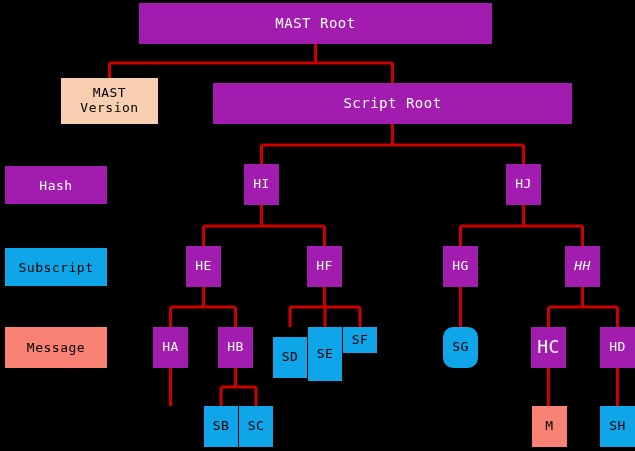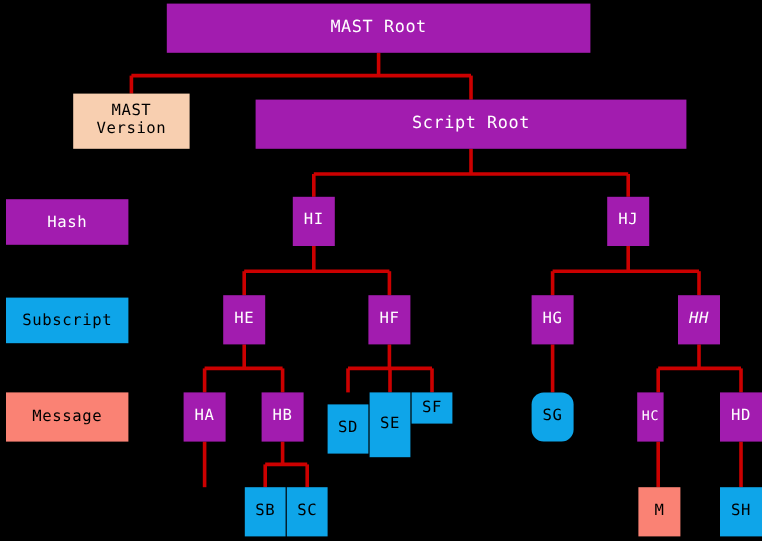--- a/index.html
+++ b/index.html
@@ -127,21 +127,21 @@
       <div class="node node-hash" style="left: 186px; top: 246px; width: 35px; height: 41px; font-size: 13px;">HE</div>
       <div class="node node-hash" style="left: 307px; top: 246px; width: 35px; height: 41px; font-size: 13px;">HF</div>
       <div class="node node-hash" style="left: 443px; top: 246px; width: 35px; height: 41px; font-size: 13px;">HG</div>
       <div class="node node-hash" style="left: 565px; top: 246px; width: 35px; height: 41px; font-size: 13px; font-style: italic;">HH</div>
       <div class="node node-hash" style="left: 153px; top: 327px; width: 35px; height: 41px; font-size: 13px;">HA</div>
       <div class="node node-hash" style="left: 218px; top: 327px; width: 35px; height: 41px; font-size: 13px;">HB</div>
       <div class="node node-subscript" style="left: 273px; top: 327px; width: 34px; height: 41px; font-size: 13px; margin-top: 10px;">SD</div>
       <div class="node node-subscript" style="left: 308px; top: 327px; width: 34px; height: 54px; font-size: 13px;">SE</div>
       <div class="node node-subscript" style="left: 343px; top: 327px; width: 34px; height: 26px; font-size: 13px;">SF</div>
       <div class="node node-subscript" style="left: 443px; top: 327px; width: 35px; height: 41px; font-size: 13px; border-radius: 10px;">SG</div>
-      <div class="node node-hash" style="left: 531px; top: 327px; width: 22px; height: 41px; font-size: 11px;">HC</div>
+      <div class="node node-hash" style="left: 531px; top: 327px; width: 35px; height: 41px; font-size: 18px;">HC</div>
       <div class="node node-hash" style="left: 600px; top: 327px; width: 35px; height: 41px; font-size: 13px;">HD</div>
       <div class="node node-subscript" style="left: 153px; top: 406px; width: 35px; height: 41px; font-size: 13px; margin-top: 46px;">SA</div>
       <div class="node node-subscript" style="left: 204px; top: 406px; width: 34px; height: 41px; font-size: 13px;">SB</div>
       <div class="node node-subscript" style="left: 239px; top: 406px; width: 34px; height: 41px; font-size: 13px;">SC</div>
       <div class="node node-message" style="left: 532px; top: 406px; width: 35px; height: 41px; font-size: 13px;">M</div>
       <div class="node node-subscript" style="left: 600px; top: 406px; width: 35px; height: 41px; font-size: 13px;">SH</div>
     </div>
 
 </div>
 

